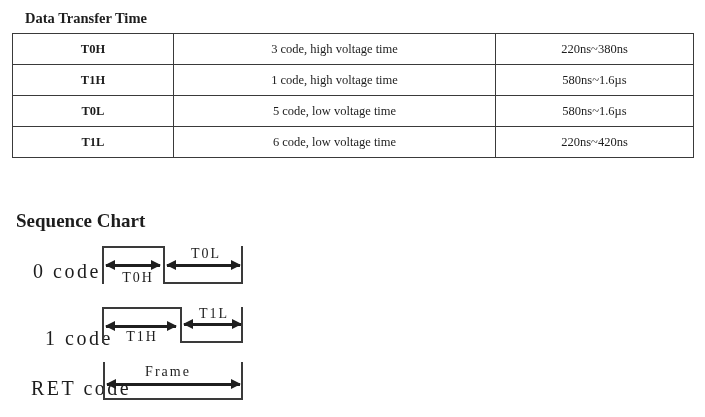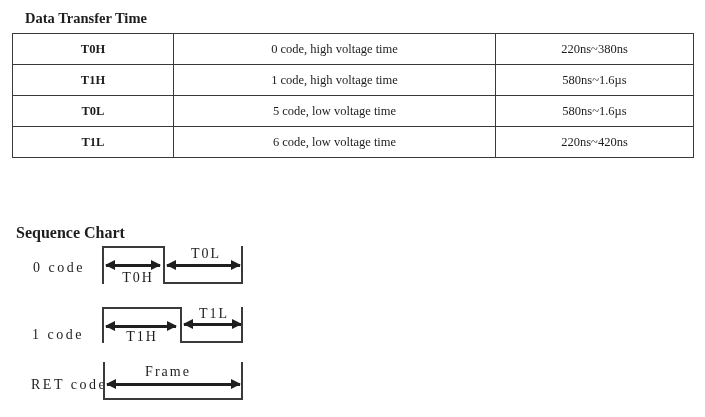--- a/index.html
+++ b/index.html
@@ -3,31 +3,31 @@
 <meta charset="utf-8">
 <style>
   * { margin:0; padding:0; box-sizing:border-box; }
   html,body { background:#ffffff; }
   .page {
     position:relative; width:705px; height:417px; background:#ffffff;
     font-family:"Liberation Serif","DejaVu Serif",serif; color:#1d1d1d; overflow:hidden;
   }
   .heading { position:absolute; font-weight:700; white-space:nowrap; }
   .heading-dt { left:25px; top:10px;  font-size:14.5px; }
-  .heading-sc { left:16px; top:224px; font-size:16px;text-align:center; }
+  .heading-sc { left:16px; top:210px; font-size:19px;text-align:center; }
 
   table.dtable { position:absolute; left:12px; top:33px; width:681px;
     border-collapse:collapse; table-layout:fixed; }
   .dtable td {
     border:1px solid #3a3a3a; height:31px; padding:0;
     text-align:center; vertical-align:middle; font-size:12.5px;
   }
   .dtable td.sym { font-weight:700; }
 
-  .codelbl { position:absolute; font-size:14px; letter-spacing:2.5px; white-space:nowrap; }
+  .codelbl { position:absolute; font-size:20px; letter-spacing:2.5px; white-space:nowrap; }
   .siglbl  { position:absolute; font-size:14px; letter-spacing:2px; text-align:center; white-space:nowrap; }
 
   .pulse  { position:absolute; border:2px solid #3a3a3a; border-bottom:none; }
   .lowseg { position:absolute; border-right:2px solid #3a3a3a; border-bottom:2px solid #3a3a3a; }
   .ushape { position:absolute; border:2px solid #3a3a3a; border-top:none; }
 
   .darrow { position:absolute; height:3px; background:#1f1f1f; }
   .darrow::before, .darrow::after {
     content:""; position:absolute; top:-4px; width:0; height:0;
     border-top:5.5px solid transparent; border-bottom:5.5px solid transparent;
@@ -44,21 +44,21 @@
 
   <table class="dtable">
     <colgroup>
       <col style="width:161px">
         <col style="width:322px">
         <col style="width:198px">
     </colgroup>
     <tbody>
       <tr>
         <td class="sym">T0H</td>
-        <td class="desc">0 code, high voltage time</td>
+        <td class="desc">3 code, high voltage time</td>
         <td class="val">220ns~380ns</td>
       </tr>
       <tr>
         <td class="sym">T1H</td>
         <td class="desc">1 code, high voltage time</td>
         <td class="val">580ns~1.6µs</td>
       </tr>
       <tr>
         <td class="sym">T0L</td>
         <td class="desc">5 code, low voltage time</td>
@@ -75,21 +75,21 @@
   <div class="heading heading-sc">Sequence Chart</div>
 
   <span class="codelbl" style="left:33px; top:260px;">0 code</span>
   <div class="pulse" style="left:102px; top:246px; width:63px; height:38px;"></div>
   <div class="lowseg" style="left:163px; top:246px; width:80px; height:38px;"></div>
   <div class="darrow" style="left:106px; top:264px; width:54px;"></div>
   <span class="siglbl" style="left:111px; top:270px; width:54px;">T0H</span>
   <div class="darrow" style="left:167px; top:264px; width:73px;"></div>
   <span class="siglbl" style="left:179px; top:246px; width:54px;">T0L</span>
 
-  <span class="codelbl" style="left:32px; top:319px;margin-top:8px;">1 code</span>
+  <span class="codelbl" style="left:45px; top:319px;margin-top:8px;">1 code</span>
   <div class="pulse" style="left:102px; top:307px; width:80px; height:36px;"></div>
   <div class="lowseg" style="left:180px; top:307px; width:63px; height:36px;"></div>
   <div class="darrow" style="left:106px; top:325px; width:70px;"></div>
   <span class="siglbl" style="left:115px; top:329px; width:54px;">T1H</span>
   <div class="darrow" style="left:184px; top:323px; width:57px;"></div>
   <span class="siglbl" style="left:187px; top:306px; width:54px;">T1L</span>
 
   <span class="codelbl" style="left:31px; top:377px;">RET code</span>
   <div class="ushape" style="left:103px; top:362px; width:140px; height:38px;"></div>
   <div class="darrow" style="left:107px; top:383px; width:133px;"></div>

